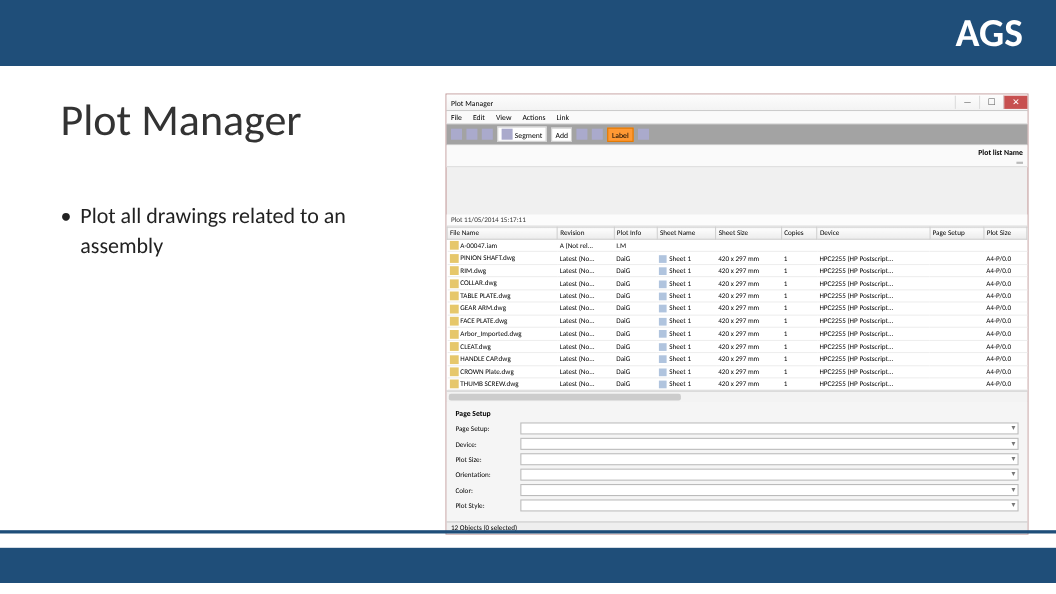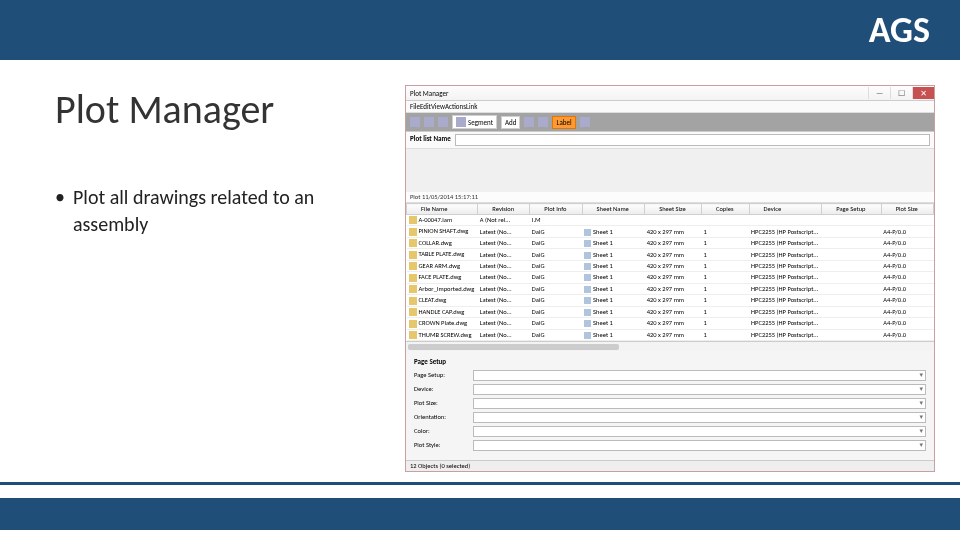--- a/index.html
+++ b/index.html
@@ -11,31 +11,31 @@
   .slide-title { font-size: 40px; font-weight: 300; color: #333; margin-bottom: 50px; }
   .bullet-list { font-size: 20px; color: #222; line-height: 1.35; }
   .bullet-item { display: flex; gap: 8px; }
   .bullet-dot { flex: 0 0 auto; }
   .right-col { flex: 1; }
   .app-window { border: 1px solid #c8a0a0; background: #f0f0f0; font-size: 7px; width: 530px; }
   .titlebar { background: linear-gradient(#fdfdfd,#f3f3f3); display: flex; align-items: center; justify-content: space-between; padding: 1px 0 1px 4px; border-bottom: 1px solid #ccc; }
   .win-icons { display: flex; }
   .win-btn { width: 22px; height: 12px; border-left: 1px solid #ddd; display: flex; align-items: center; justify-content: center; font-size: 8px; color: #555; }
   .win-close { background: #c75050; color: #fff; }
-  .menubar { background: #fafafa; padding: 1px 4px; border-bottom: 1px solid #ddd; font-size: 7px; display: flex; }
+  .menubar { background: #fafafa; padding: 1px 4px; border-bottom: 1px solid #ddd; font-size: 7px; display: flex; gap: 10px; }
   .toolbar { background: #a3a3a3; padding: 2px 4px; border-bottom: 1px solid #ccc; display: flex; align-items: center; gap: 4px; font-size: 7px; }
   .tb-btn { padding: 1px 3px; border: 1px solid #d0d0d0; background: #fff; display: flex; align-items: center; gap: 2px; }
   .tb-btn.orange { background: #ff9933; border-color: #e07700; }
   .tb-icon { width: 10px; height: 10px; background: #aac; display: inline-block; }
-  .search-row { padding: 2px 4px; display: flex; align-items: flex-start; gap: 4px; background: #fafafa; border-bottom: 1px solid #ddd; }
+  .search-row { padding: 2px 4px; display: flex; align-items: flex-end; gap: 4px; background: #fafafa; border-bottom: 1px solid #ddd; flex-direction: column; }
   .search-label { font-weight: bold; font-size: 7px; }
   .search-input { flex: 1; height: 12px; border: 1px solid #bbb; background: #fff; font-size: 7px; padding: 0 2px; }
   .status-line { padding: 1px 4px; font-size: 6.5px; color: #333; border-bottom: 1px solid #ddd; background: #fcfcfc; margin-top: 43px; }
   .file-table { width: 100%; border-collapse: collapse; font-size: 6.5px; background: #fff; }
-  .file-table th { background: linear-gradient(#fdfdfd,#ececec); border: 1px solid #d0d0d0; padding: 1px 14px; text-align: left; font-weight: normal; white-space: nowrap; }
+  .file-table th { background: linear-gradient(#fdfdfd,#ececec); border: 1px solid #d0d0d0; padding: 1px 2px; text-align: left; font-weight: normal; white-space: nowrap; }
   .file-table td { border-bottom: 1px solid #eee; padding: 1px 2px; white-space: nowrap; overflow: hidden; }
   .file-icon { width: 8px; height: 8px; background: #e6c76b; display: inline-block; margin-right: 2px; vertical-align: middle; }
   .sheet-icon { width: 7px; height: 7px; background: #b0c4de; display: inline-block; margin-right: 2px; vertical-align: middle; }
   .scroll-row { height: 10px; background: #f3f3f3; border-top: 1px solid #ccc; position: relative; }
   .scroll-thumb { position: absolute; left: 2px; top: 2px; width: 40%; height: 6px; background: #ccc; border-radius: 2px; }
   .page-setup { padding: 6px 8px; background: #f5f5f5; }
   .ps-title { font-size: 7px; font-weight: bold; margin-bottom: 4px; }
   .ps-row { display: flex; align-items: center; margin-bottom: 3px; gap: 4px; }
   .ps-label { width: 55px; font-size: 6.5px; }
   .ps-field { flex: 1; height: 11px; border: 1px solid #bbb; background: #fff; position: relative; }
@@ -134,20 +134,31 @@
               <td>Latest (No...</td>
               <td>DaiG</td>
               <td><span class="sheet-icon"></span>Sheet 1</td>
               <td>420 x 297 mm</td>
               <td>1</td>
               <td>HPC2255 (HP Postscript...</td>
               <td><default></default></td>
               <td>A4-P/0.0</td>
             </tr>
             <tr>
+              <td><span class="file-icon"></span>RIM.dwg</td>
+              <td>Latest (No...</td>
+              <td>DaiG</td>
+              <td><span class="sheet-icon"></span>Sheet 1</td>
+              <td>420 x 297 mm</td>
+              <td>1</td>
+              <td>HPC2255 (HP Postscript...</td>
+              <td><default></default></td>
+              <td>A4-P/0.0</td>
+            </tr>
+            <tr>
               <td><span class="file-icon"></span>COLLAR.dwg</td>
               <td>Latest (No...</td>
               <td>DaiG</td>
               <td><span class="sheet-icon"></span>Sheet 1</td>
               <td>420 x 297 mm</td>
               <td>1</td>
               <td>HPC2255 (HP Postscript...</td>
               <td><default></default></td>
               <td>A4-P/0.0</td>
             </tr>

